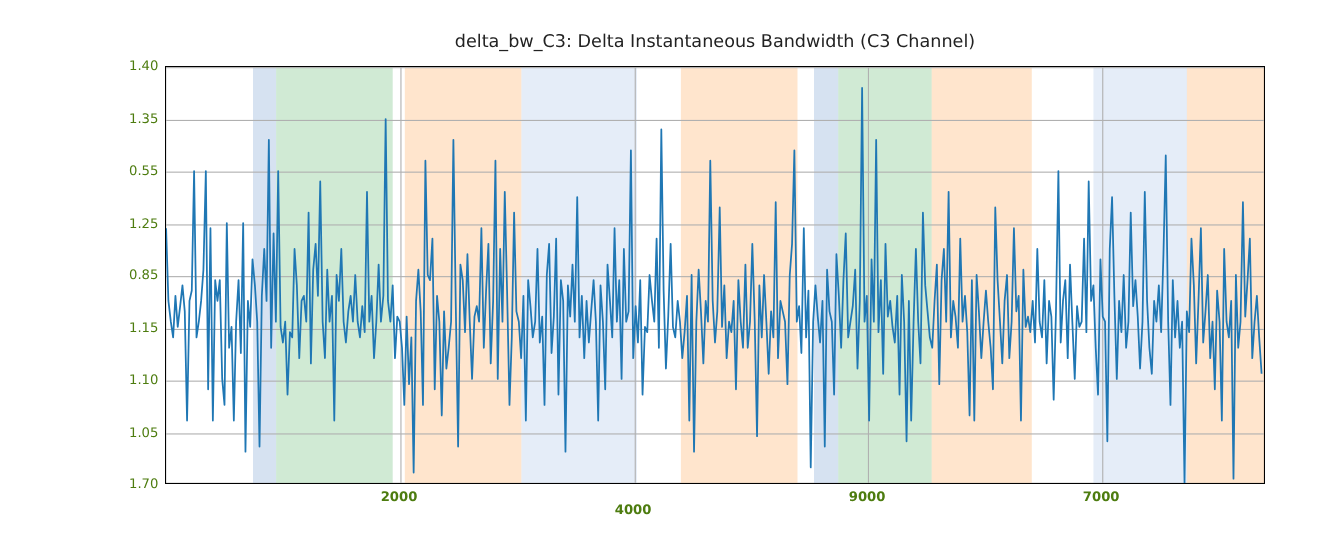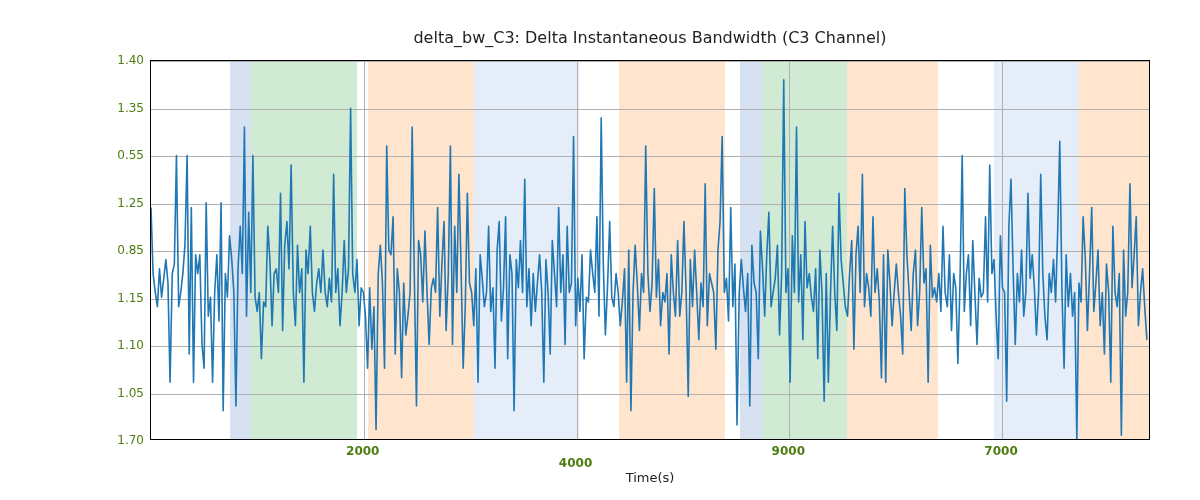--- a/index.html
+++ b/index.html
@@ -96,21 +96,20 @@
   }
 </style>
 </head>
 <body>
 
 <div class="figure">
 
   <div class="title">delta_bw_C3: Delta Instantaneous Bandwidth (C3 Channel)</div>
 
   <div class="ylabel">Hz</div>
-  <div class="xlabel">Time(s)</div>
 
   <div id="yticks">
       <div class="ytick" style="top: 440px;">1.70</div>
       <div class="ytick" style="top: 392.5px; margin-left: 14px;">1.05</div>
       <div class="ytick" style="top: 345px;">1.10</div>
       <div class="ytick" style="top: 297.5px; margin-left: 32px;">1.15</div>
       <div class="ytick" style="top: 250px;">0.85</div>
       <div class="ytick" style="top: 202.5px;">1.25</div>
       <div class="ytick" style="top: 155px;">0.55</div>
       <div class="ytick" style="top: 107.5px; margin-left: 10px;">1.35</div>

